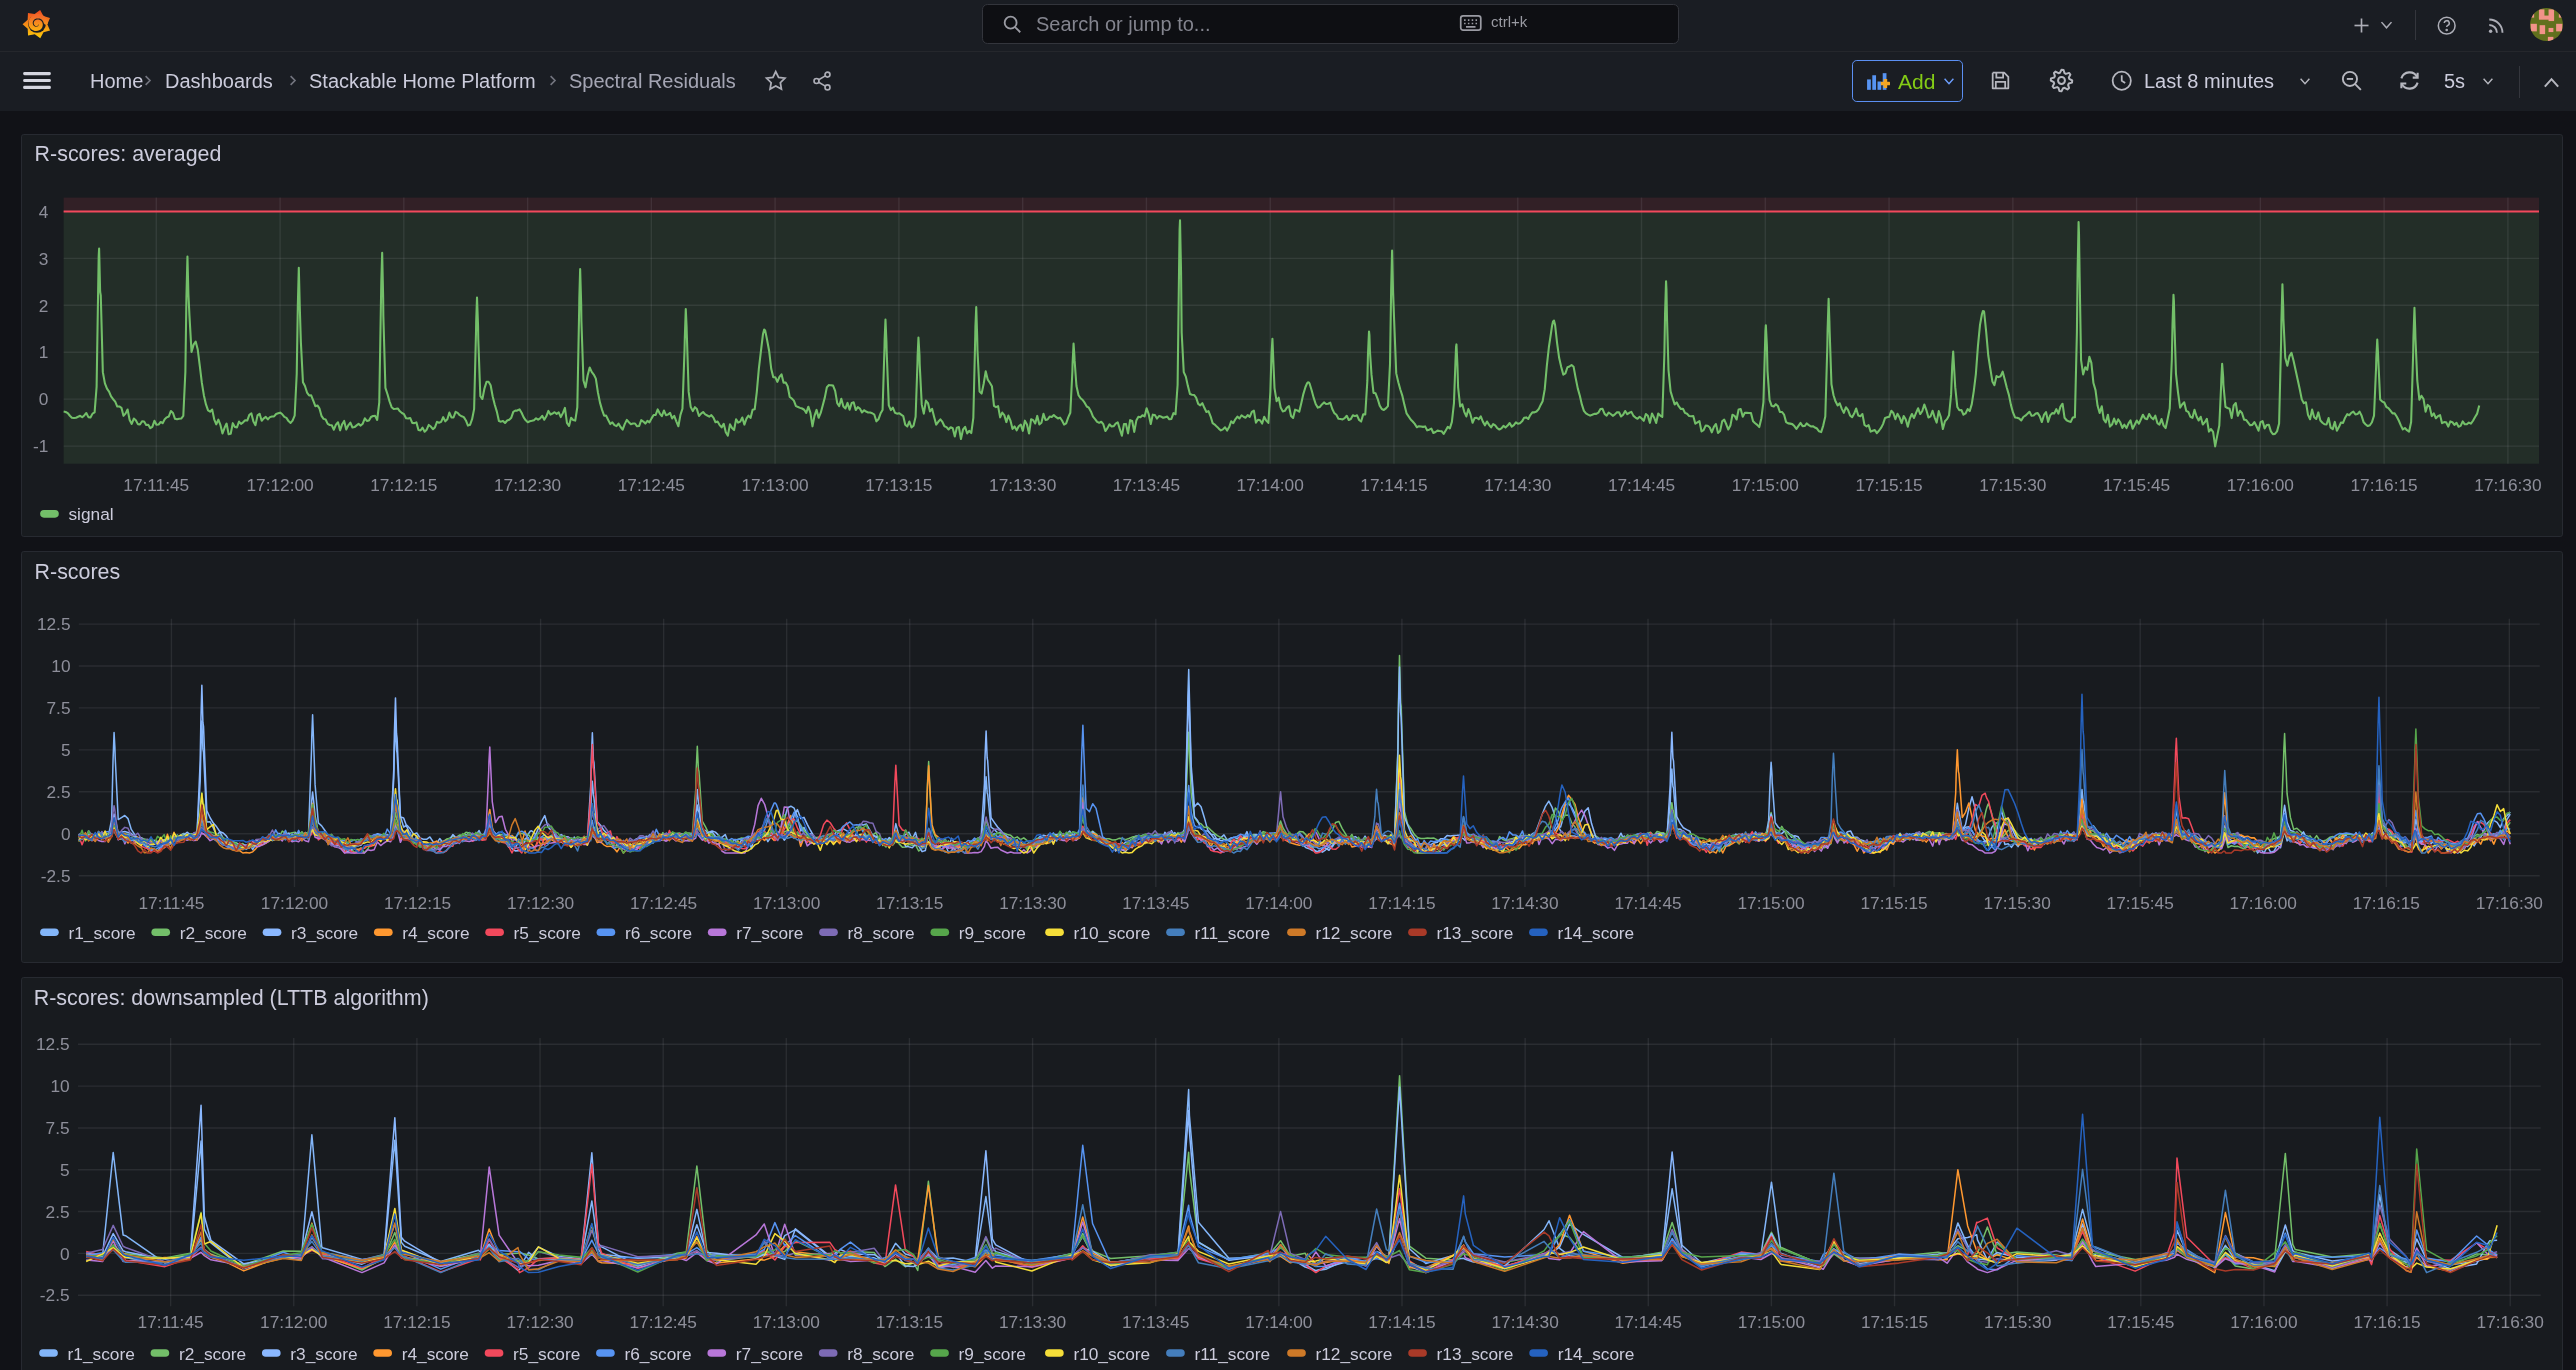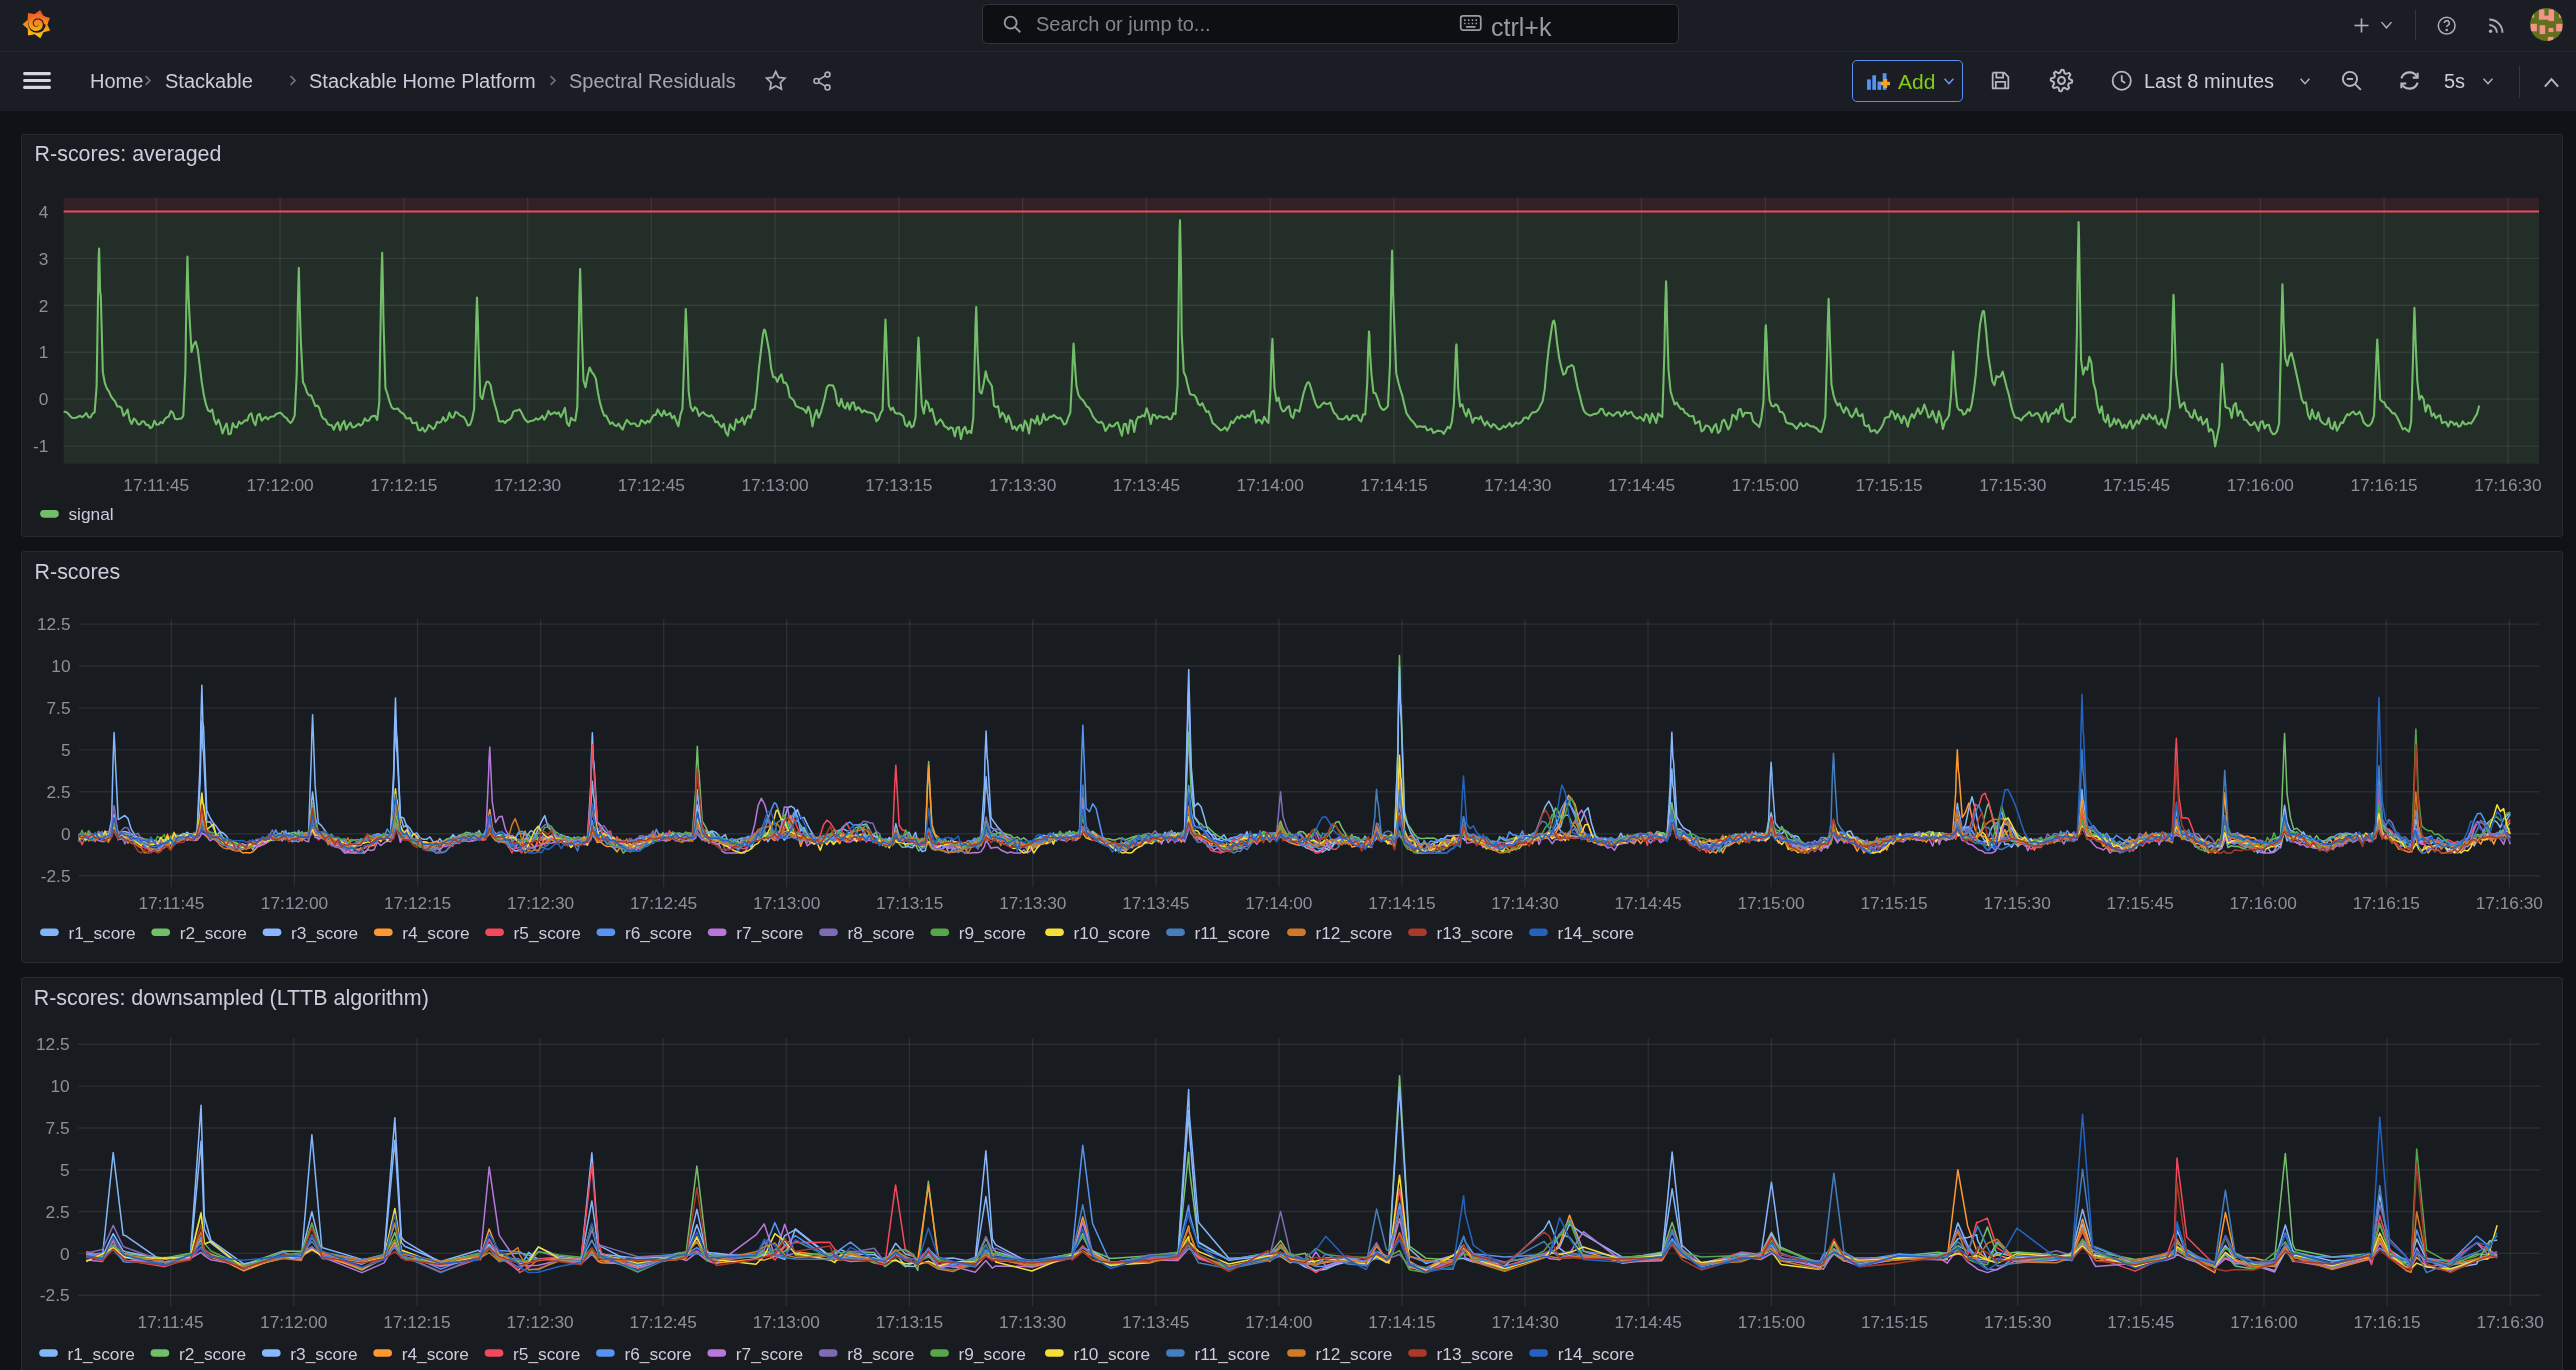--- a/index.html
+++ b/index.html
@@ -20,21 +20,21 @@
     <div style="position:absolute;left:982px;top:3.5px;width:697px;height:40px;background:#0e0f13;border:1.4px solid #33353c;border-radius:5.5px;box-sizing:border-box"></div>
     <svg style="position:absolute;left:1001px;top:12.5px" width="22" height="22" viewBox="0 0 24 24" fill="none" stroke="#9a9ba3" stroke-width="2">
       <circle cx="10.5" cy="10.5" r="6.5"></circle>
       <line x1="15.3" y1="15.3" x2="21" y2="21"></line>
     </svg>
     <div style="position:absolute;left:1036px;top:13px;font-size:20px;color:#83848e">Search or jump to...</div>
     <svg style="position:absolute;left:1459px;top:13px" width="23.5" height="21" viewBox="0 0 24 22" fill="none" stroke="#9a9ba3" stroke-width="1.8">
       <rect x="1.5" y="3" width="21" height="15" rx="2.5"></rect>
       <path d="M5 7.5h1.6M9 7.5h1.6M13 7.5h1.6M17 7.5h1.6M5 11h1.6M9 11h1.6M13 11h1.6M17 11h1.6M7 14.5h10"></path>
     </svg>
-    <div style="position:absolute;left:1491px;top:13px;font-size:25px;color:#9a9ba3">ctrl+k</div>
+    <div style="position:absolute;left:1491px;top:13px;font-size:15px;color:#9a9ba3">ctrl+k</div>
     <svg style="position:absolute;left:2351px;top:15px" width="21" height="21" viewBox="0 0 24 24" fill="none" stroke="#adaeb7" stroke-width="1.9">
       <line x1="12" y1="4" x2="12" y2="20"></line>
       <line x1="4" y1="12" x2="20" y2="12"></line>
     </svg>
     <svg style="position:absolute;left:2379px;top:19.4px" width="15" height="12.5" viewBox="0 0 24 20" fill="none" stroke="#adaeb7" stroke-width="2.4">
       <path d="M4 5 l8 9 8-9"></path>
     </svg>
     <div style="position:absolute;left:2415px;top:9.7px;width:1.4px;height:30px;background:#34363d"></div>
     <svg style="position:absolute;left:2436px;top:14.5px" width="21.4" height="21.4" viewBox="0 0 24 24" fill="none" stroke="#adaeb7" stroke-width="1.7">
       <circle cx="12" cy="12" r="9.4"></circle>
@@ -68,21 +68,21 @@
     </svg>
     <div style="position:absolute;left:0;top:52px;width:2576px;height:59px;background:#1a1d23"></div>
     <svg style="position:absolute;left:23px;top:72px" width="28" height="18.7" viewBox="0 0 40 27">
       <g fill="#d5d6e0">
         <rect x="0" y="0" width="40" height="4.6" rx="2"></rect>
         <rect x="0" y="10" width="40" height="4.6" rx="2"></rect>
         <rect x="0" y="20" width="40" height="4.6" rx="2"></rect>
       </g>
     </svg>
     <div style="position:absolute;left:90px;top:70px;font-size:20px;color:#ccccdc">Home</div>
-    <div style="position:absolute;left:165px;top:70px;font-size:20px;color:#ccccdc">Stackable</div>
+    <div style="position:absolute;left:165px;top:70px;font-size:20px;color:#ccccdc">Dashboards</div>
     <div style="position:absolute;left:309px;top:70px;font-size:20px;color:#ccccdc">Stackable Home Platform</div>
     <div style="position:absolute;left:569px;top:70px;font-size:20px;color:rgba(204,204,220,0.78)">Spectral Residuals</div>
     <svg style="position:absolute;left:140px;top:73px" width="15" height="15" viewBox="0 0 24 24" fill="none" stroke="rgba(204,204,220,0.5)" stroke-width="2.6">
       <path d="M9 5 l7 7 -7 7"></path>
     </svg>
     <svg style="position:absolute;left:285px;top:73px" width="15" height="15" viewBox="0 0 24 24" fill="none" stroke="rgba(204,204,220,0.5)" stroke-width="2.6">
       <path d="M9 5 l7 7 -7 7"></path>
     </svg>
     <svg style="position:absolute;left:545px;top:73px" width="15" height="15" viewBox="0 0 24 24" fill="none" stroke="rgba(204,204,220,0.5)" stroke-width="2.6">
       <path d="M9 5 l7 7 -7 7"></path>

